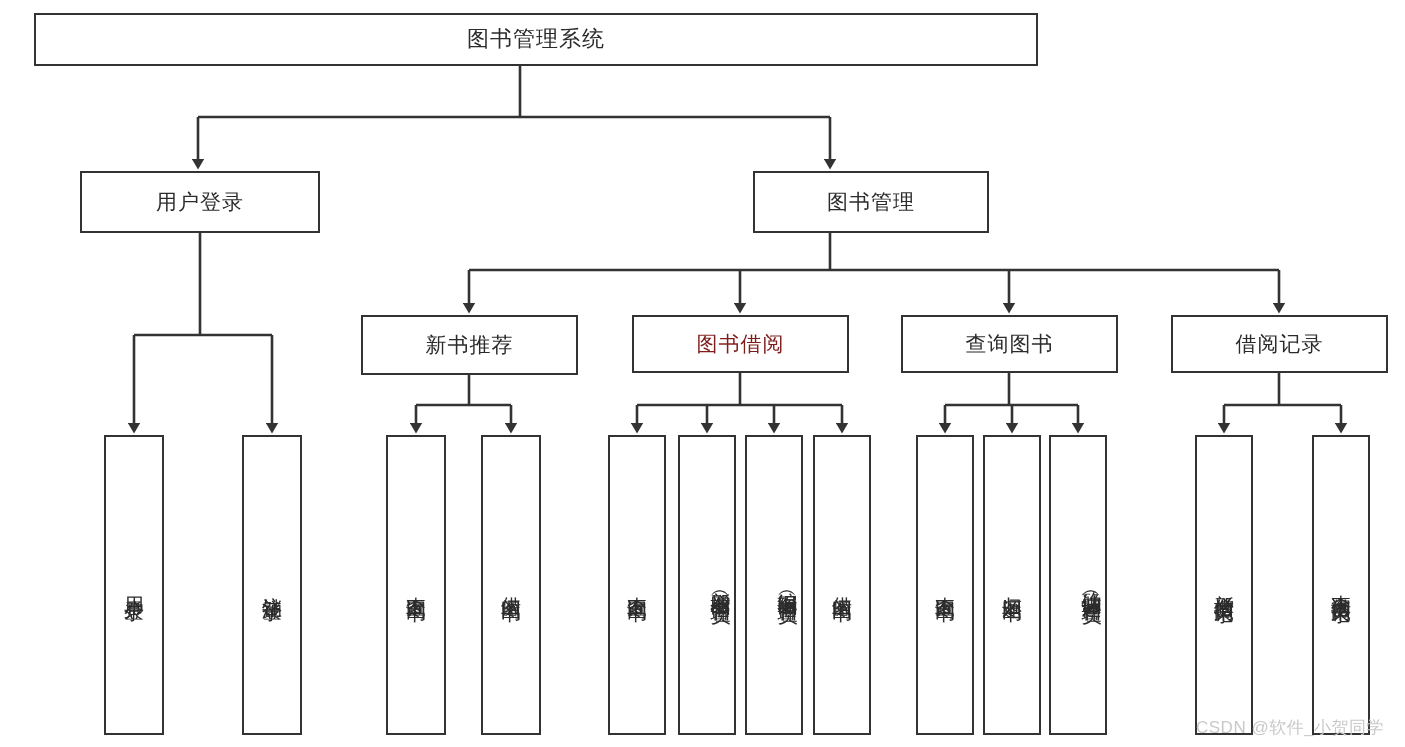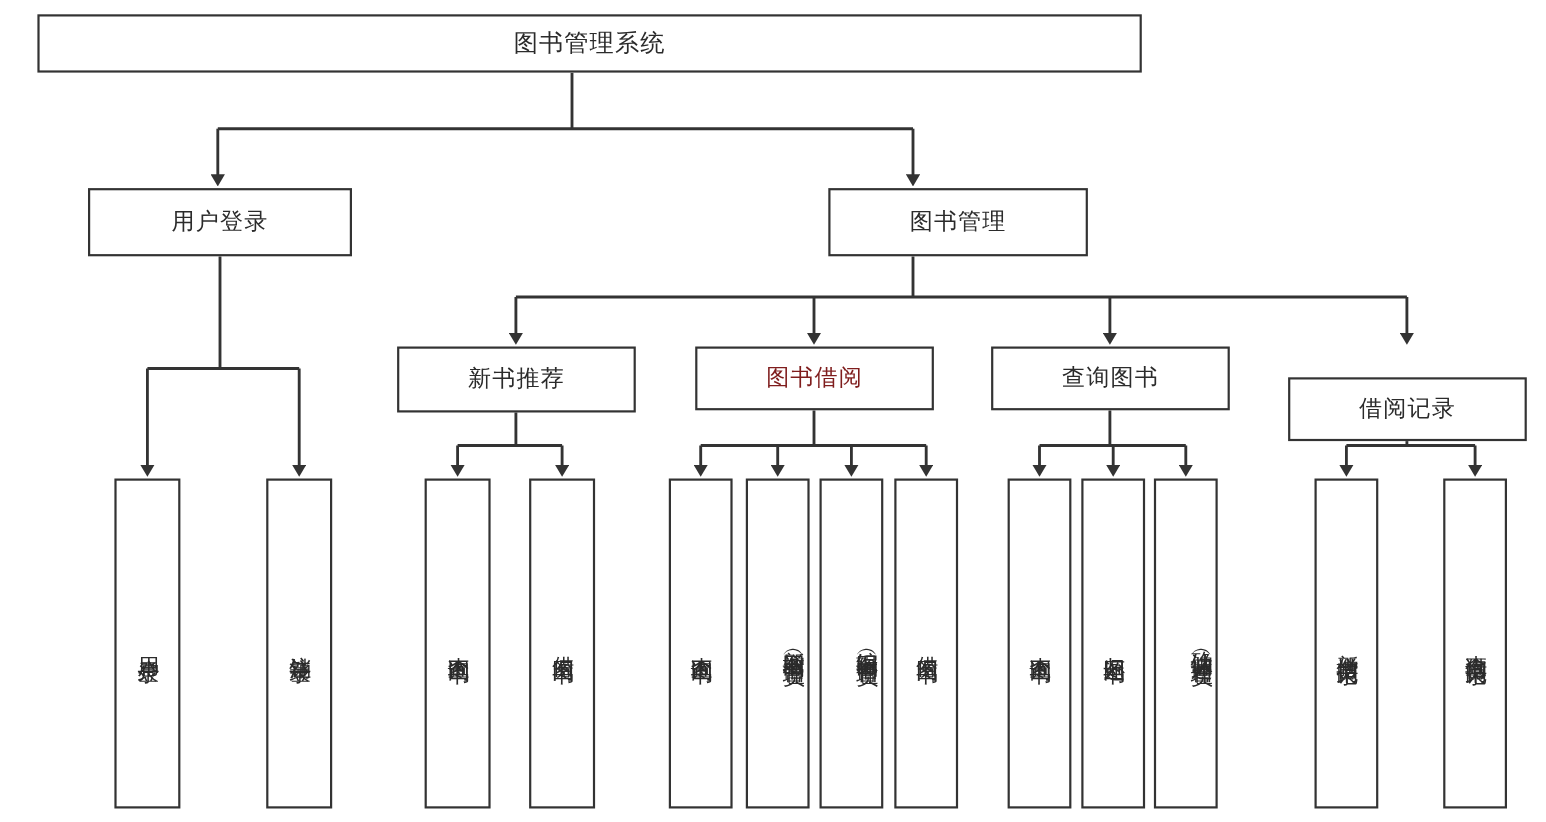--- a/index.html
+++ b/index.html
@@ -134,21 +134,21 @@
       </div>
       <div class="node node-h" style="left: 361px; top: 315px; width: 217px; height: 60px; border-color: rgb(51, 51, 51); background: rgb(255, 255, 255); color: rgb(43, 43, 43);">
         <span>新书推荐</span>
       </div>
       <div class="node node-h" style="left: 632px; top: 315px; width: 217px; height: 58px; border-color: rgb(51, 51, 51); background: rgb(255, 255, 255); color: #7f1d1d;">
         <span>图书借阅</span>
       </div>
       <div class="node node-h" style="left: 901px; top: 315px; width: 217px; height: 58px; border-color: rgb(51, 51, 51); background: rgb(255, 255, 255); color: rgb(43, 43, 43);">
         <span>查询图书</span>
       </div>
-      <div class="node node-h" style="left: 1171px; top: 315px; width: 217px; height: 58px; border-color: rgb(51, 51, 51); background: rgb(255, 255, 255); color: rgb(43, 43, 43); margin-top: 28px;">
+      <div class="node node-h" style="left: 1171px; top: 315px; width: 217px; height: 58px; border-color: rgb(51, 51, 51); background: rgb(255, 255, 255); color: rgb(43, 43, 43);">
         <span>借阅记录</span>
       </div>
       <div class="node node-v centered" style="left: 104px; top: 435px; width: 60px; height: 300px; border-color: rgb(51, 51, 51); background: rgb(255, 255, 255); color: rgb(43, 43, 43);">
         <span>用户登录</span>
       </div>
       <div class="node node-v centered" style="left: 242px; top: 435px; width: 60px; height: 300px; border-color: rgb(51, 51, 51); background: rgb(255, 255, 255); color: rgb(43, 43, 43);">
         <span>注销登录</span>
       </div>
       <div class="node node-v centered" style="left: 386px; top: 435px; width: 60px; height: 300px; border-color: rgb(51, 51, 51); background: rgb(255, 255, 255); color: rgb(43, 43, 43);">
         <span>查询图书</span>
@@ -178,14 +178,15 @@
         <span>确认归还（管理员）</span>
       </div>
       <div class="node node-v centered" style="left: 1195px; top: 435px; width: 58px; height: 300px; border-color: rgb(51, 51, 51); background: rgb(255, 255, 255); color: rgb(43, 43, 43);">
         <span>新增借阅记录</span>
       </div>
       <div class="node node-v centered" style="left: 1312px; top: 435px; width: 58px; height: 300px; border-color: rgb(51, 51, 51); background: rgb(255, 255, 255); color: rgb(43, 43, 43);">
         <span>查询借阅记录</span>
       </div>
     </div>
 
+  <div class="watermark" style="left: 1196px; top: 716px; color: rgb(201, 201, 201);">CSDN @软件_小贺同学</div>
 
 </div>
 
 </body></html>

